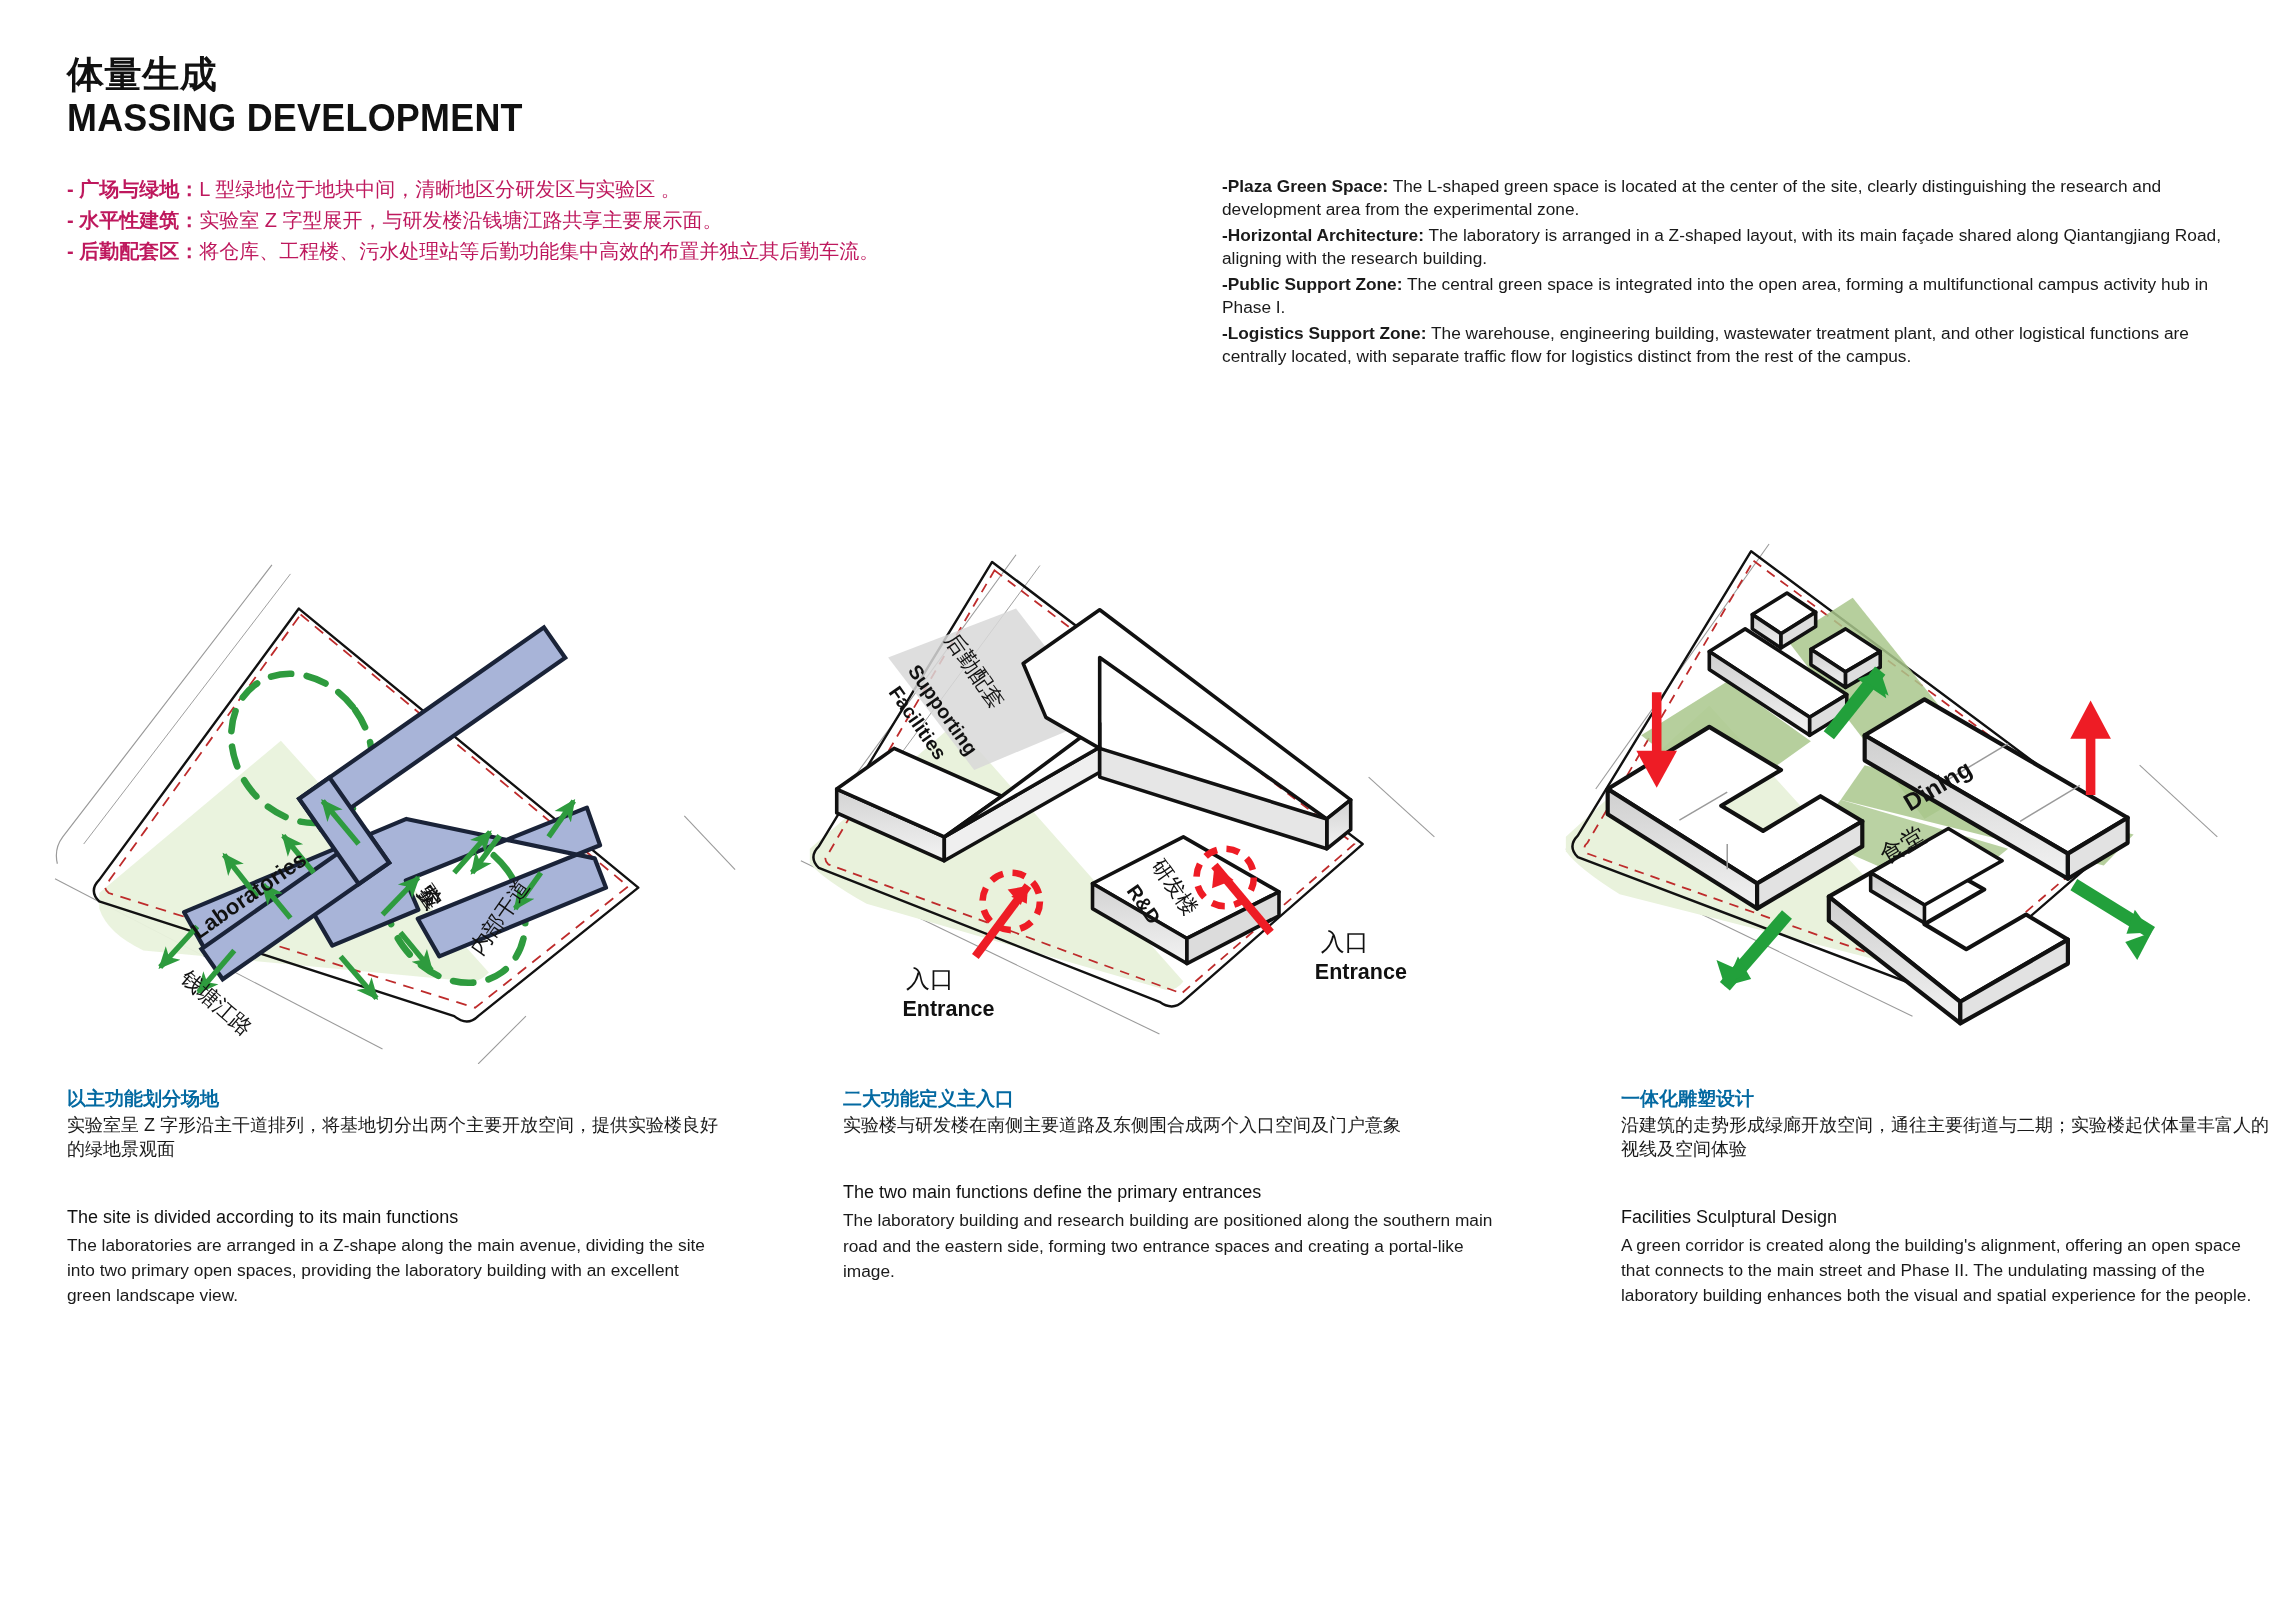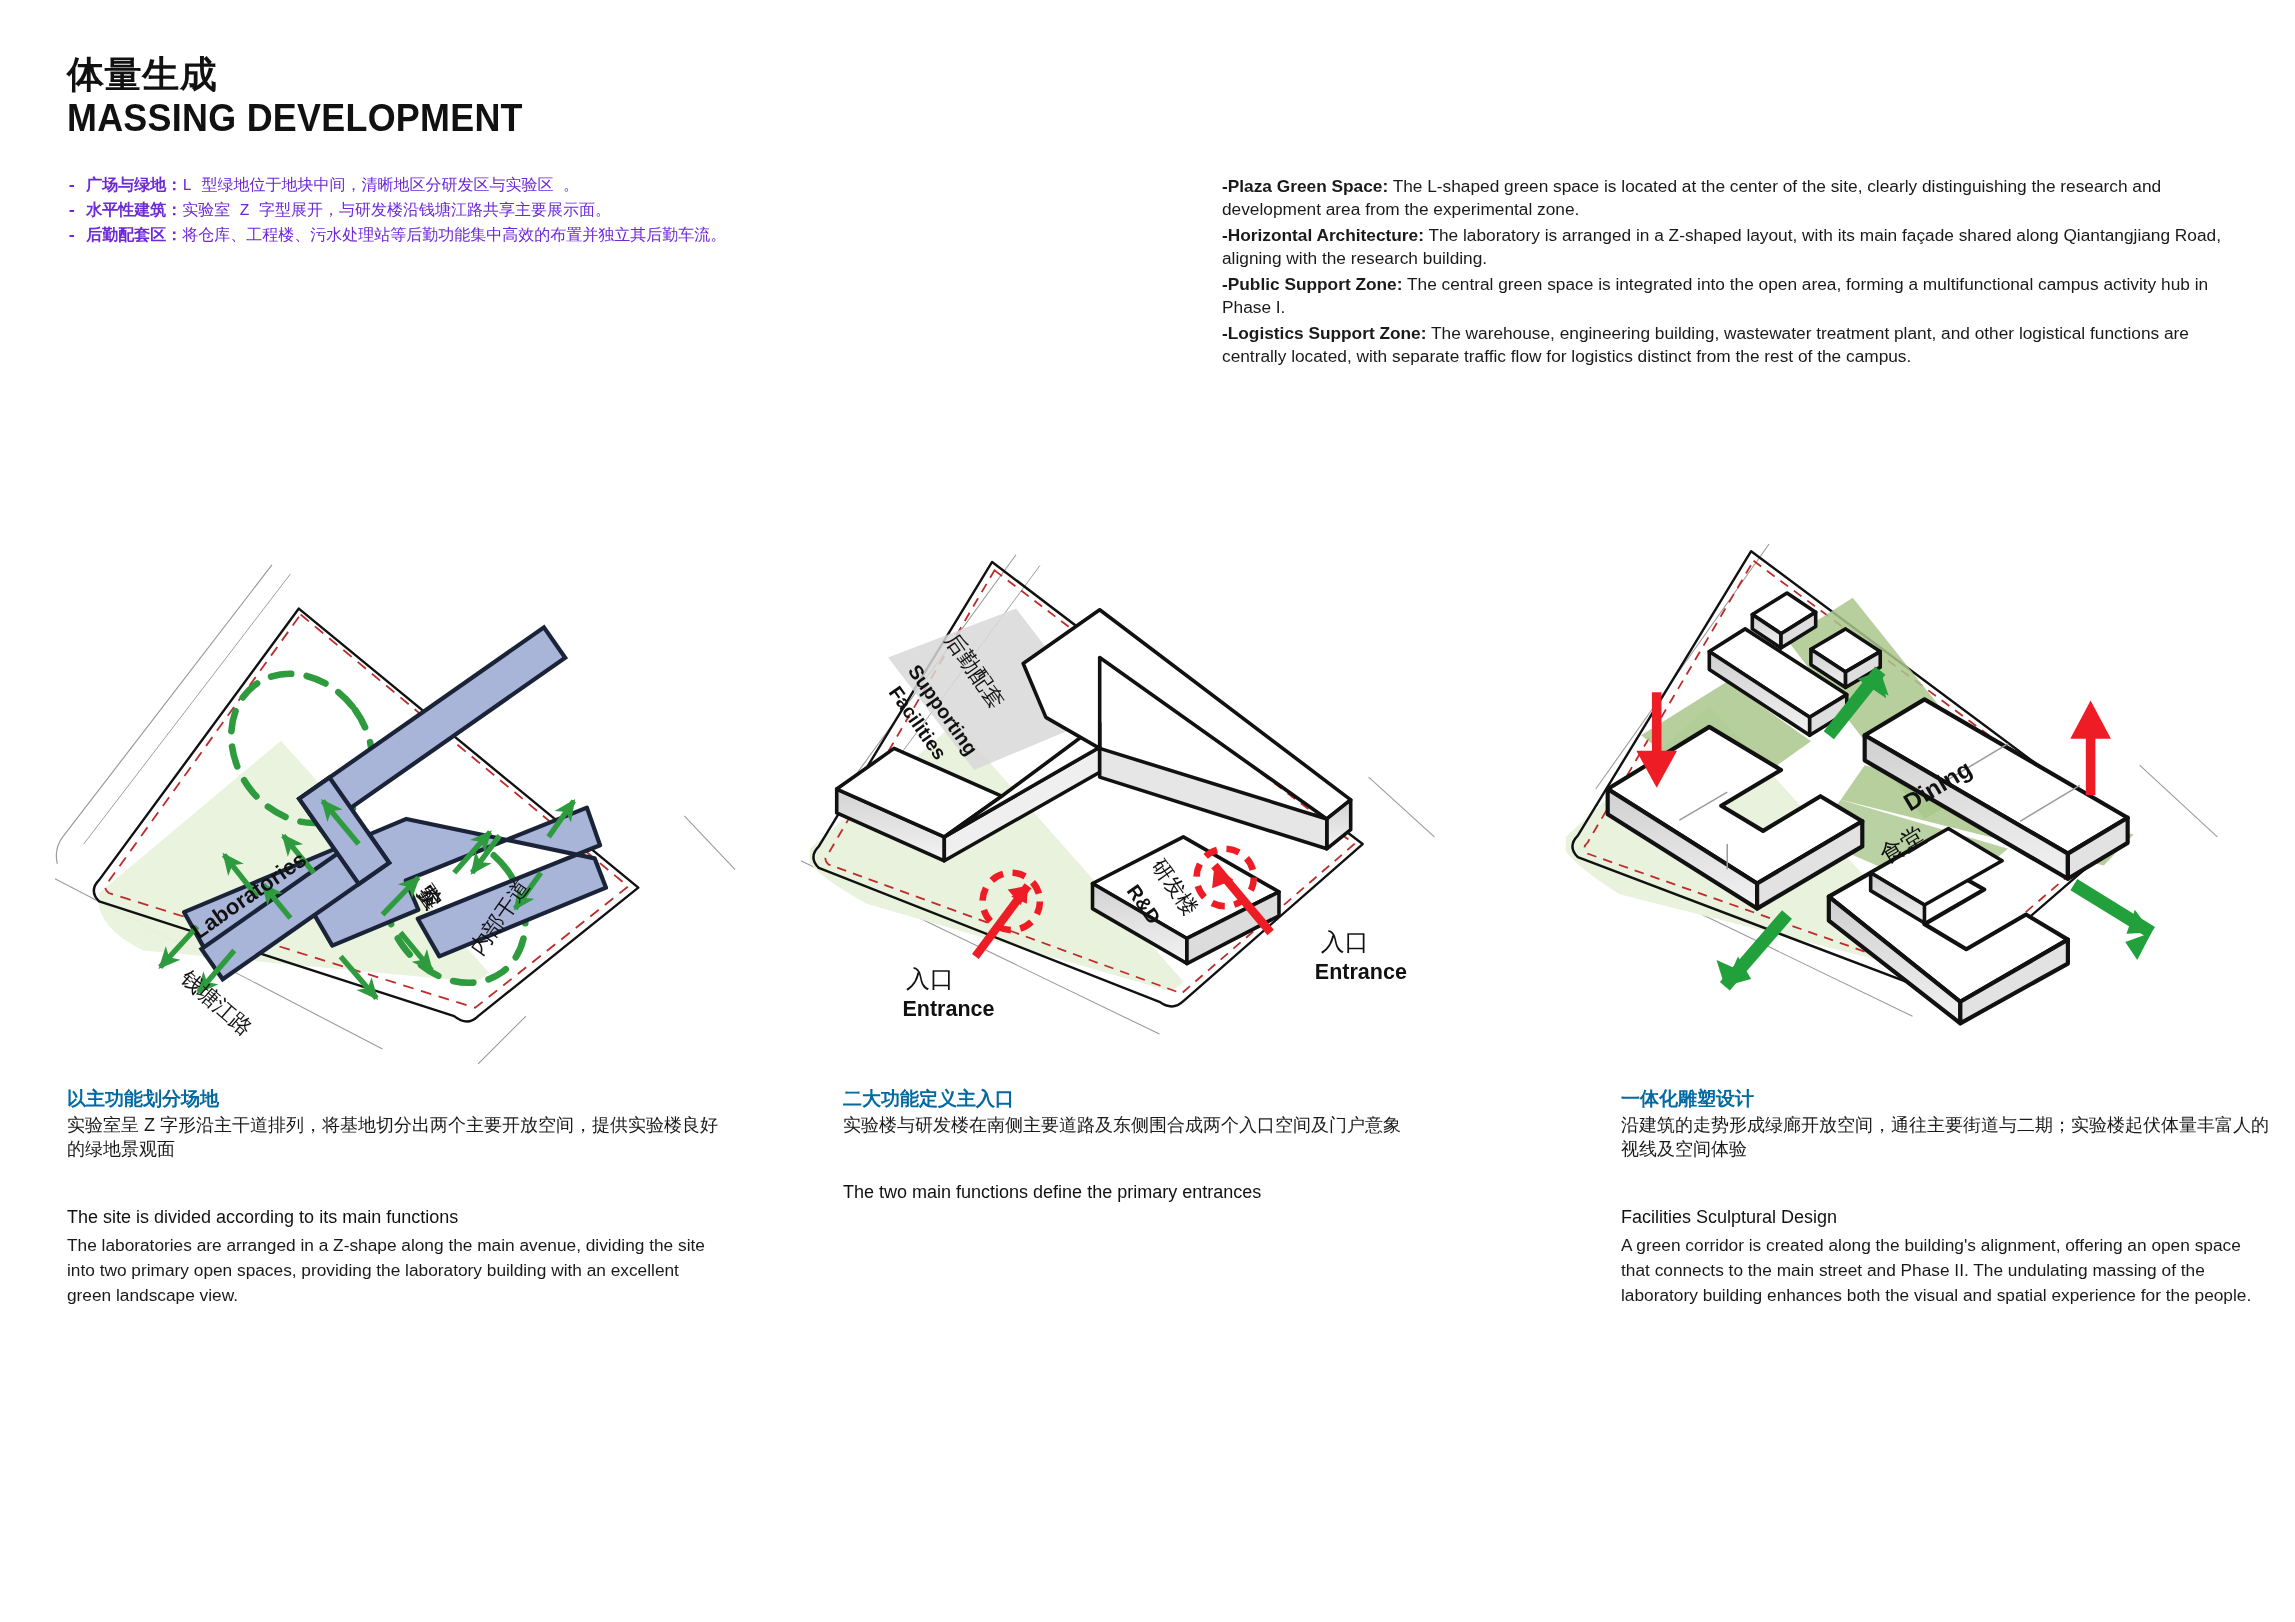--- a/index.html
+++ b/index.html
@@ -18,23 +18,22 @@
     color: #111; line-height: 1.08; font-family: "Liberation Sans", sans-serif;
   }
   .title-en {
     font-size: 39px; font-weight: 800; letter-spacing: 0.3px;
     color: #111; line-height: 1.06; margin-top: 2.4px;
     transform: scaleX(0.92); transform-origin: left center;
   }
 
   .bullets-cn { position: absolute; left: 67px; top: 175px; width: 980px; }
   .bullet-cn {
-    font-size: 16px; line-height: 1.42; color: #6d28d9; white-space: nowrap;
+    font-size: 20px; line-height: 1.42; color: #be185d; white-space: nowrap;
     margin-bottom: 2.4px;
-    font-family: Liberation Mono, monospace;
   }
   .bullet-cn .lead { font-weight: 800; }
 
   .bullets-en { position: absolute; left: 1222px; top: 175px; width: 1016px; }
   .bullet-en {
     font-size: 17.3px; line-height: 1.33; color: #1a1a1a;
     margin-bottom: 3px; text-align: left;
   }
   .bullet-en .lead { font-weight: 800; }
 
@@ -322,20 +321,21 @@
     <div class="cap-cn-title">以主功能划分场地</div>
     <div class="cap-cn-body">实验室呈 Z 字形沿主干道排列，将基地切分出两个主要开放空间，提供实验楼良好的绿地景观面</div>
     <div class="cap-en-title">The site is divided according to its main functions</div>
     <div class="cap-en-body">The laboratories are arranged in a Z-shape along the main avenue, dividing the site into two primary open spaces, providing the laboratory building with an excellent green landscape view.</div>
   </div>
 
   <div class="caption-col" id="cap-2">
     <div class="cap-cn-title">二大功能定义主入口</div>
     <div class="cap-cn-body">实验楼与研发楼在南侧主要道路及东侧围合成两个入口空间及门户意象</div>
     <div class="cap-en-title">The two main functions define the primary entrances</div>
+    <div class="cap-en-body">The laboratory building and research building are positioned along the southern main road and the eastern side, forming two entrance spaces and creating a portal-like image.</div>
   </div>
 
   <div class="caption-col" id="cap-3">
     <div class="cap-cn-title">一体化雕塑设计</div>
     <div class="cap-cn-body">沿建筑的走势形成绿廊开放空间，通往主要街道与二期；实验楼起伏体量丰富人的视线及空间体验</div>
     <div class="cap-en-title">Facilities Sculptural Design</div>
     <div class="cap-en-body">A green corridor is created along the building's alignment, offering an open space that connects to the main street and Phase II. The undulating massing of the laboratory building enhances both the visual and spatial experience for the people.</div>
   </div>
 
 </div>

